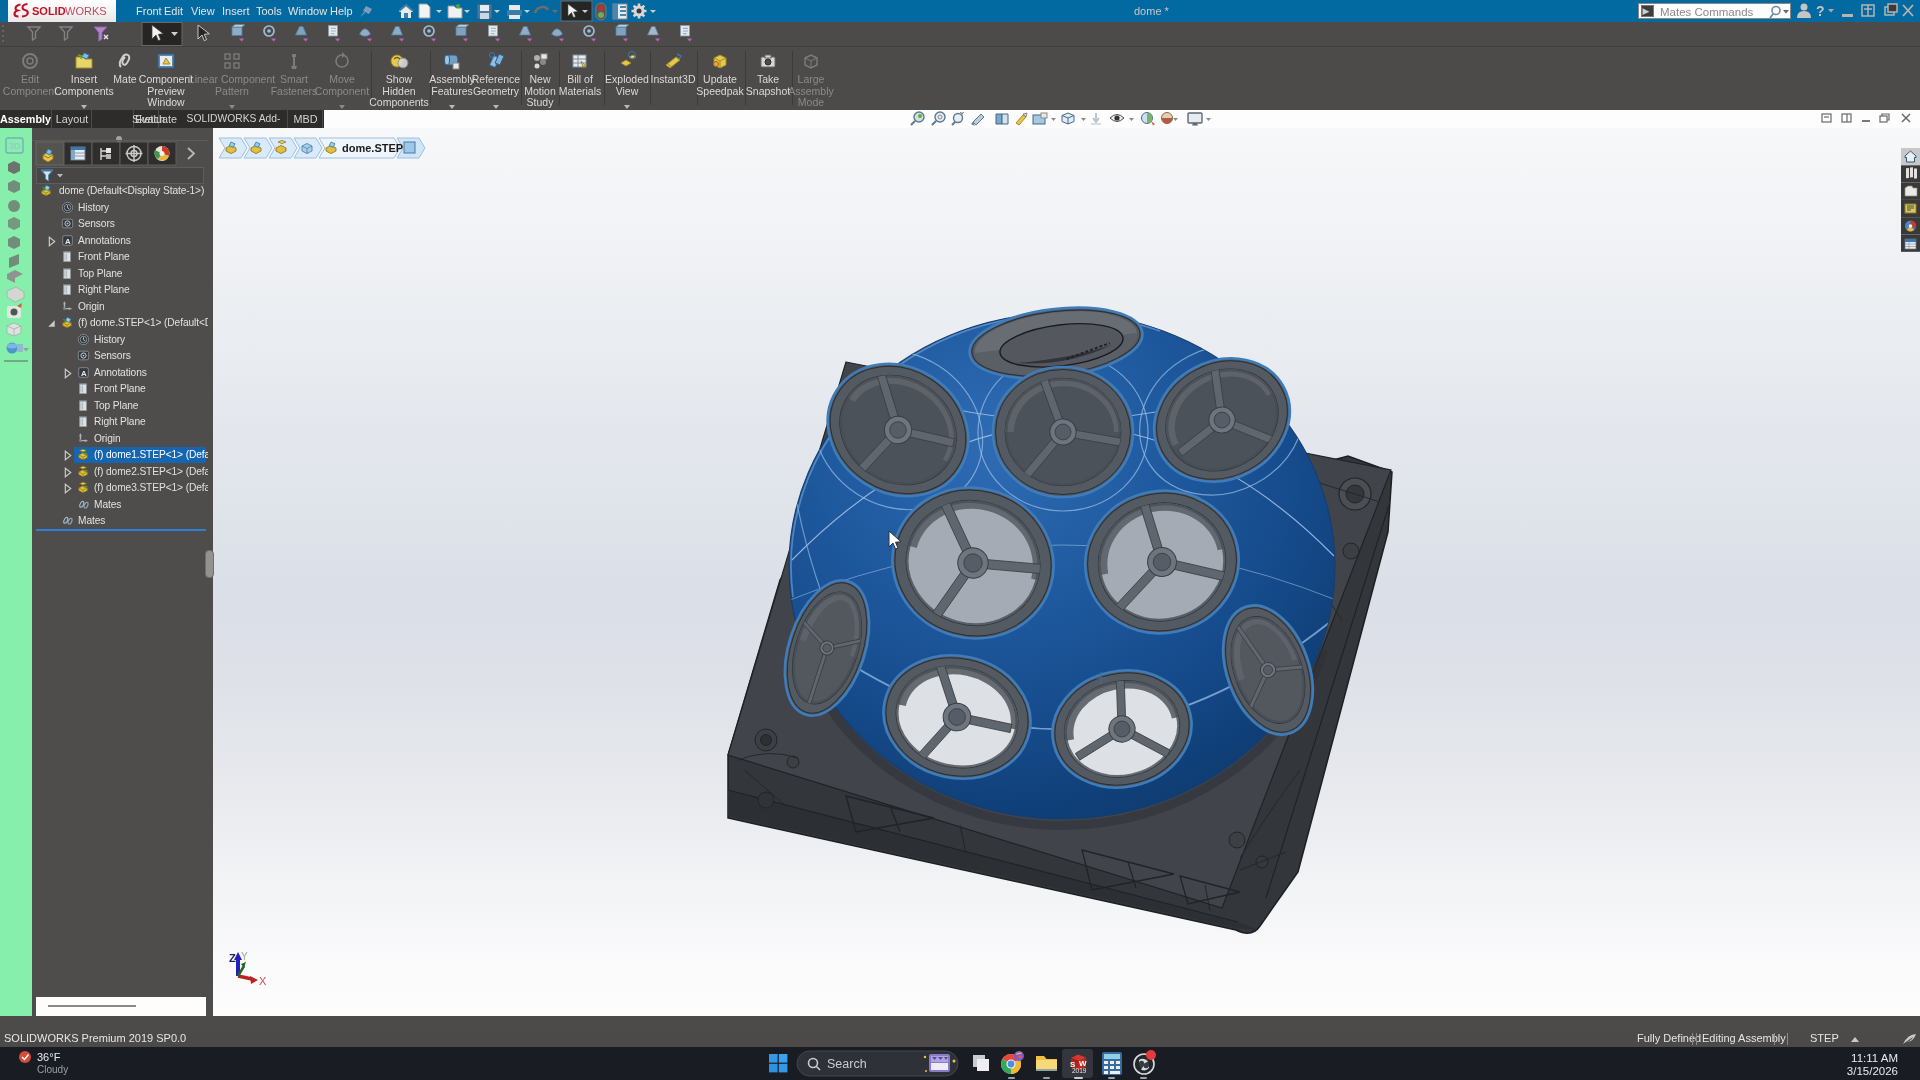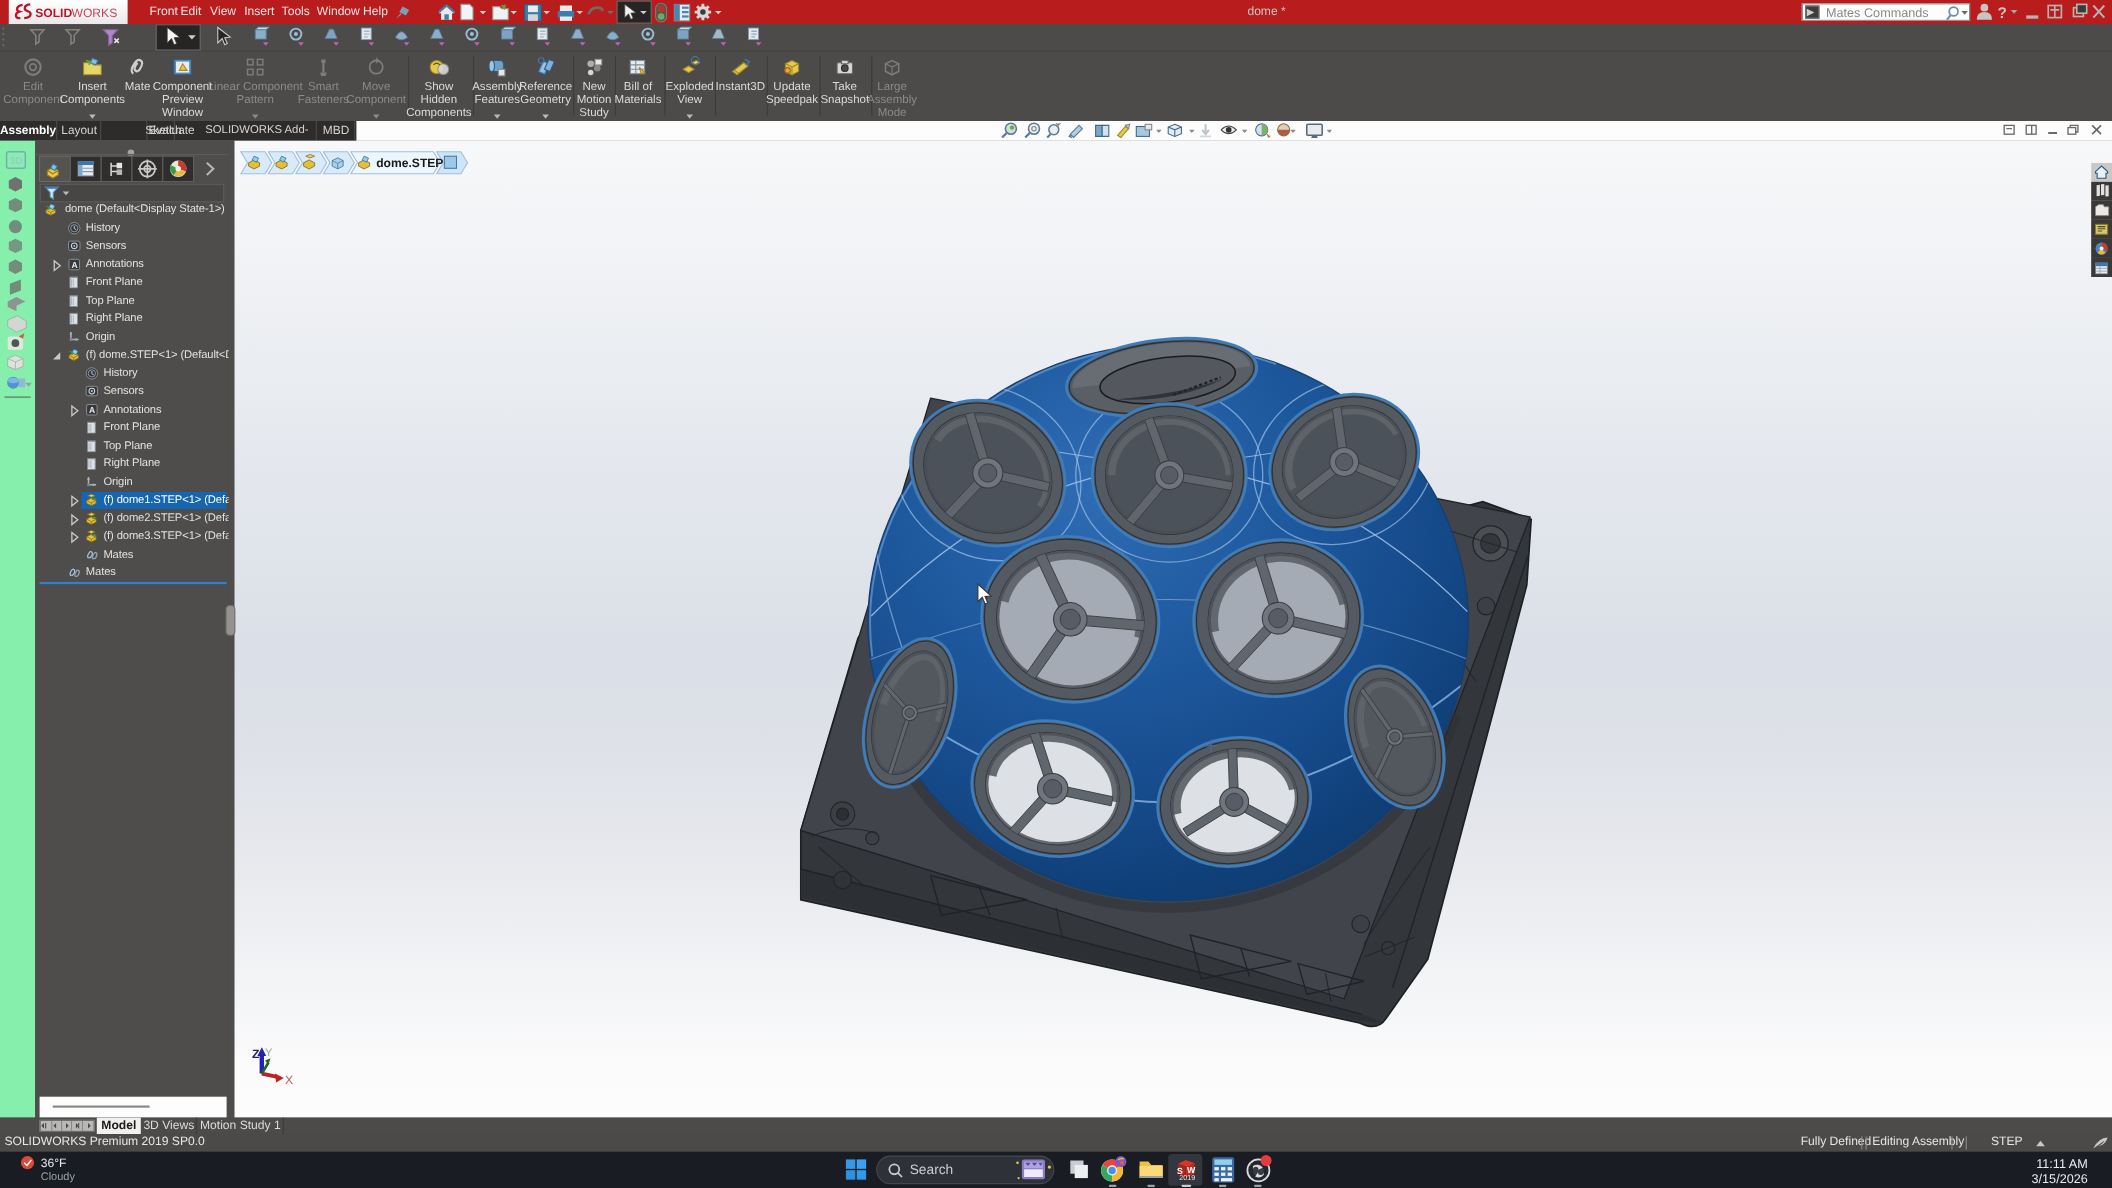--- a/index.html
+++ b/index.html
@@ -1,18 +1,18 @@
 <!DOCTYPE html>
 <html><head><meta charset="utf-8">
 <style>
 *{margin:0;padding:0;box-sizing:border-box;}
 html,body{width:1920px;height:1080px;overflow:hidden;background:#4c4b49;font-family:"Liberation Sans",sans-serif;}
 #app{position:relative;width:1920px;height:1080px;}
 
-#titlebar{position:absolute;left:0;top:0;width:1920px;height:22px;background:#b91c1c;}
+#titlebar{position:absolute;left:0;top:0;width:1920px;height:22px;background:#0369a1;}
 #logo{position:absolute;left:8px;top:0;width:108px;height:22px;background:linear-gradient(#ffffff,#e9e9e9);}
 .menu{position:absolute;top:0;height:22px;line-height:22px;color:#e6e4e2;font-size:11px;}
 #apptitle{position:absolute;top:0;height:22px;line-height:22px;color:#c9c7c5;font-size:11px;}
 
 #toolbar2{position:absolute;left:0;top:22px;width:1920px;height:25px;background:#4c4b49;border-bottom:1px solid #413f3e;}
 
 #ribbon{position:absolute;left:0;top:47px;width:1920px;height:63px;background:#4c4b49;}
 .rbtn{position:absolute;top:2px;height:58px;text-align:center;color:#dbdad8;font-size:10.5px;line-height:11.5px;white-space:nowrap;}
 .rbtn.dis{color:#8b8a88;}
 .rbtn .ric{display:block;margin:2px auto 3px auto;width:20px;height:20px;}
@@ -1089,36 +1089,20 @@
     <div style="position:absolute;left:4px;top:401px;width:170px;height:2px;background:#2f7fd6;"></div>
     <div style="position:absolute;left:4px;top:869px;width:170px;height:19px;background:#fdfdfd;">
       <div style="position:absolute;left:12px;top:8px;width:88px;height:2px;background:#8a8988;"></div>
     </div>
   </div>
   <div id="divider">
     <div style="position:absolute;left:-3px;top:422px;width:9px;height:28px;border-radius:4px;background:#93928f;border:1px solid #6f6e6b;"></div>
   </div>
 </div>
 
-<div id="modeltabs">
-  <div style="position:absolute;left:36px;top:2px;width:50px;height:11px;background:#b9b8b6;border:1px solid #6a6968;"></div>
-      <svg width="50" height="11" viewBox="0 0 50 11" style="position:absolute;left:36px;top:2px;">
-        <g fill="#4a4a48">
-          <path d="M4 3 l-2.5 2.5 2.5 2.5 z M6 3 v5 h-1 v-5 z"></path>
-          <path d="M15 3 l-2.5 2.5 2.5 2.5 z"></path>
-          <path d="M24 3 l2.5 2.5 -2.5 2.5 z"></path>
-          <path d="M33 3 l2.5 2.5 -2.5 2.5 z M35 3 v5 h1 v-5 z"></path>
-          <path d="M44 3 l2.5 2.5 -2.5 2.5 z"></path>
-        </g>
-        <path d="M11 1 v9 M20 1 v9 M29 1 v9 M39 1 v9" stroke="#8a8986" stroke-width="1"></path>
-      </svg>
-  <div style="position:absolute;left:88px;top:0;width:40px;height:15px;background:#f1f0ee;color:#1a1a1a;font-weight:bold;font-size:11px;text-align:center;line-height:15px;">Model</div>
-  <div style="position:absolute;left:129px;top:0;width:50px;height:15px;color:#dddcda;font-size:11px;text-align:center;line-height:15px;border-right:1px solid #3c3b39;">3D Views</div>
-  <div style="position:absolute;left:180px;top:0;width:78px;height:15px;color:#dddcda;font-size:11px;text-align:center;line-height:15px;border-right:1px solid #3c3b39;">Motion Study 1</div>
-</div>
 
 <div id="statusbar">
   <div style="position:absolute;left:4px;top:1px;">SOLIDWORKS Premium 2019 SP0.0</div>
   <div style="position:absolute;left:1637px;top:1px;">Fully Defined</div>
   <div style="position:absolute;left:1692px;top:2px;width:1px;height:12px;background:#8a8987;"></div>
   <div style="position:absolute;left:1696px;top:2px;width:1px;height:12px;background:#8a8987;"></div>
   <div style="position:absolute;left:1702px;top:1px;">Editing Assembly</div>
   <div style="position:absolute;left:1774px;top:2px;width:1px;height:12px;background:#8a8987;"></div>
   <div style="position:absolute;left:1787px;top:2px;width:1px;height:12px;background:#8a8987;"></div>
   <div style="position:absolute;left:1810px;top:1px;">STEP</div>

